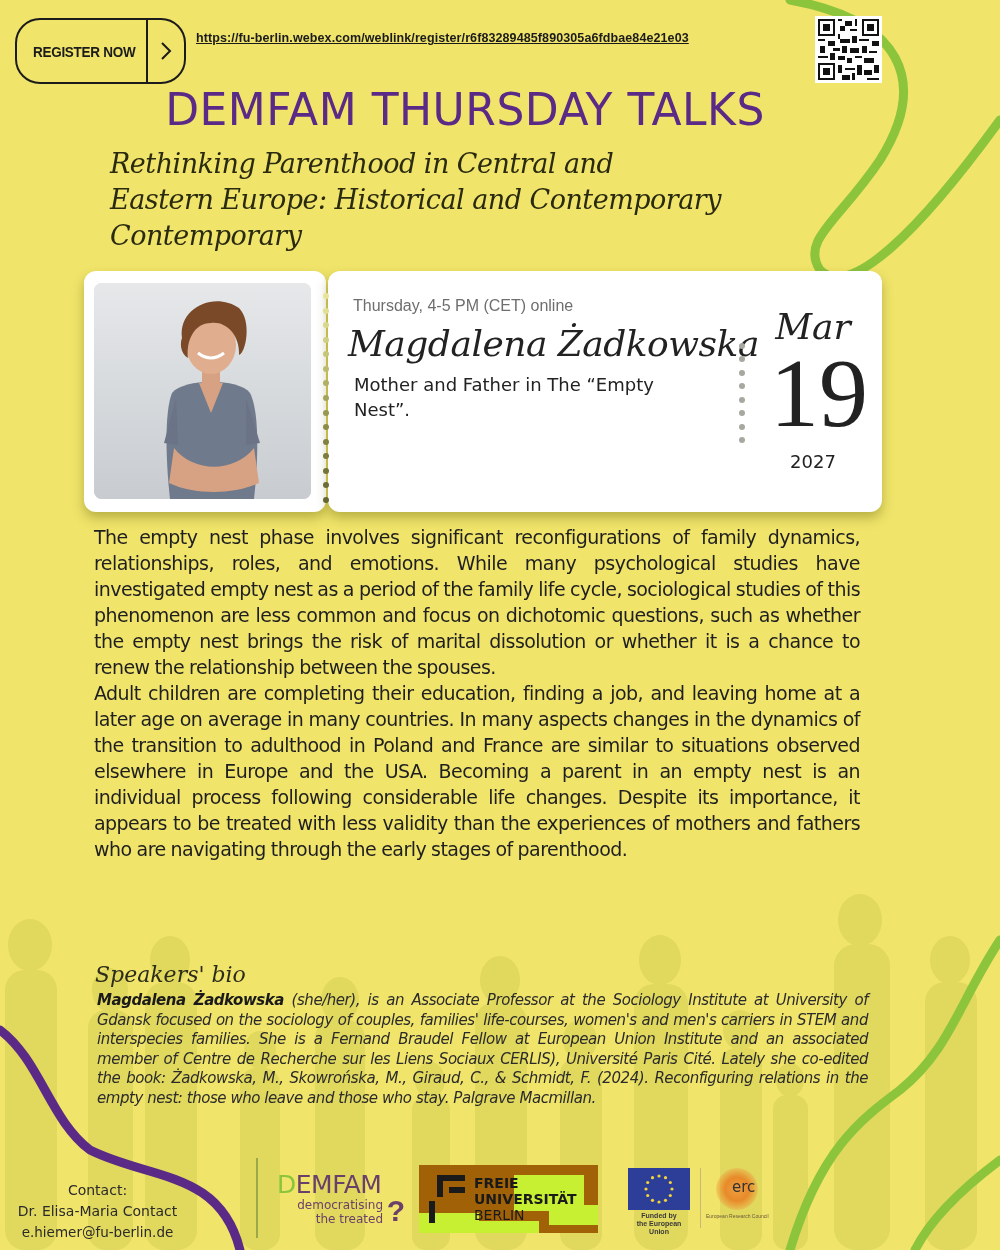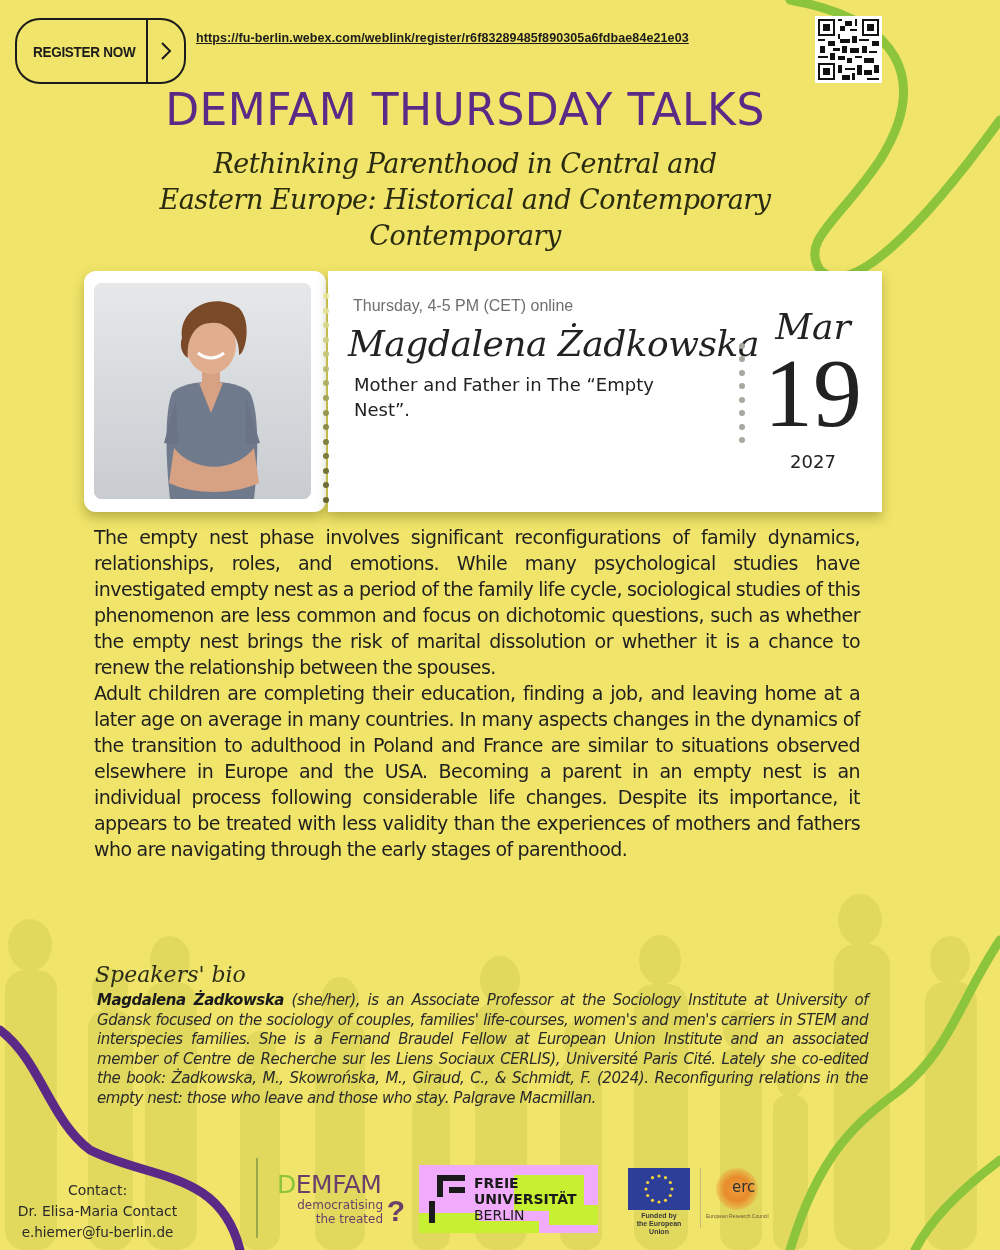--- a/index.html
+++ b/index.html
@@ -33,37 +33,37 @@
     color: #1b1b1b; text-decoration: underline; letter-spacing: 0.1px;
   }
   .qr { left: 815px; top: 16px; width: 67px; height: 67px; background: #fff; padding: 3px; }
 
   .main-title {
     left: 0; width: 930px; top: 84px; text-align: center;
     font-family: "DejaVu Sans", sans-serif; font-weight: normal; font-size: 44px;
     color: #5a2a86; letter-spacing: 0.5px;
   }
   .subtitle {
-    left: 110px; width: 710px; top: 146px; text-align: center;
+    left: 110px; width: 710px; top: 146px; text-align: left;
     font-family: "DejaVu Serif", serif; font-style: italic; font-size: 27px;
     line-height: 36px; color: #2a2a10; letter-spacing: -0.5px;
   }
 
   
   .photo-card {
     left: 84px; top: 271px; width: 242px; height: 241px; background: #fff;
     border-radius: 12px; box-shadow: 0 6px 12px rgba(80,80,0,0.35);
   }
   .photo {
     position: absolute; left: 10px; top: 12px; width: 217px; height: 216px;
     border-radius: 8px; overflow: hidden; background: linear-gradient(#dfe2e4, #c9cdd0);
   }
   .info-card {
     left: 328px; top: 271px; width: 554px; height: 241px; background: #fff;
-    border-radius: 1px; box-shadow: 0 6px 12px rgba(80,80,0,0.35); padding-left: 33px;
+    border-radius: 12px; box-shadow: 0 6px 12px rgba(80,80,0,0.35); padding-left: 33px;
   }
   .dots-left {
     position: absolute; left: -6px; top: 22px; width: 8px; height: 210px;
     display: flex; flex-direction: column; justify-content: space-between; align-items: center;
   }
   .dots-left span { width: 6px; height: 6px; border-radius: 50%; display: block; }
   .dots-mid {
     position: absolute; left: 410px; top: 72px; height: 100px; width: 8px;
     display: flex; flex-direction: column; justify-content: space-between; align-items: center;
   }
@@ -75,21 +75,21 @@
   }
   .talk-title {
     position: absolute; left: 26px; top: 101px; width: 360px;
     font-family: "DejaVu Sans", sans-serif; font-size: 18px; line-height: 25px; color: #222;
   }
   .date-month {
     position: absolute; left: 430px; top: 35px; width: 110px; text-align: center;
     font-family: "DejaVu Serif", serif; font-style: italic; font-size: 36px; color: #222;
   }
   .date-day {
-    position: absolute; left: 430px; top: 72px; width: 110px; text-align: center;
+    position: absolute; left: 430px; top: 72px; width: 110px; text-align: right;
     font-family: "Liberation Serif", serif; font-size: 98px; line-height: 100px; color: #222;
   }
   .date-year {
     position: absolute; left: 430px; top: 180px; width: 110px; text-align: center;
     font-family: "DejaVu Sans", sans-serif; font-size: 18px; color: #222;
   }
 
   
   .abstract {
     left: 94px; top: 524px; width: 766px;
@@ -124,21 +124,21 @@
   }
   .demfam-logo .word .d { color: #8cc43c; }
   .demfam-logo .tag {
     position: absolute; right: 24px; top: 28px; text-align: right;
     font-family: "DejaVu Sans", sans-serif; font-size: 12px; line-height: 14px; color: #6a3f6a;
   }
   .demfam-logo .q {
     position: absolute; right: 2px; top: 24px; font-size: 30px; font-weight: bold; color: #6a3f6a;
   }
   .fu-logo {
-    left: 419px; top: 1165px; width: 179px; height: 68px; background: #f0abfc; overflow: hidden;
+    left: 419px; top: 1165px; width: 179px; height: 68px; background: #a16207; overflow: hidden;
   }
   .fu-logo .text {
     position: absolute; left: 55px; top: 10px; font-family: "DejaVu Sans", sans-serif;
     font-size: 14px; line-height: 16px; color: #1a1a1a;
   }
   .fu-logo .text .b { font-weight: bold; }
   .eu-logo { left: 628px; top: 1168px; width: 64px; height: 64px; }
   .eu-flag { width: 62px; height: 42px; background: #2c3e98; position: relative; }
   .eu-caption {
     font-family: "Liberation Sans", sans-serif; font-size: 7px; line-height: 8px;

